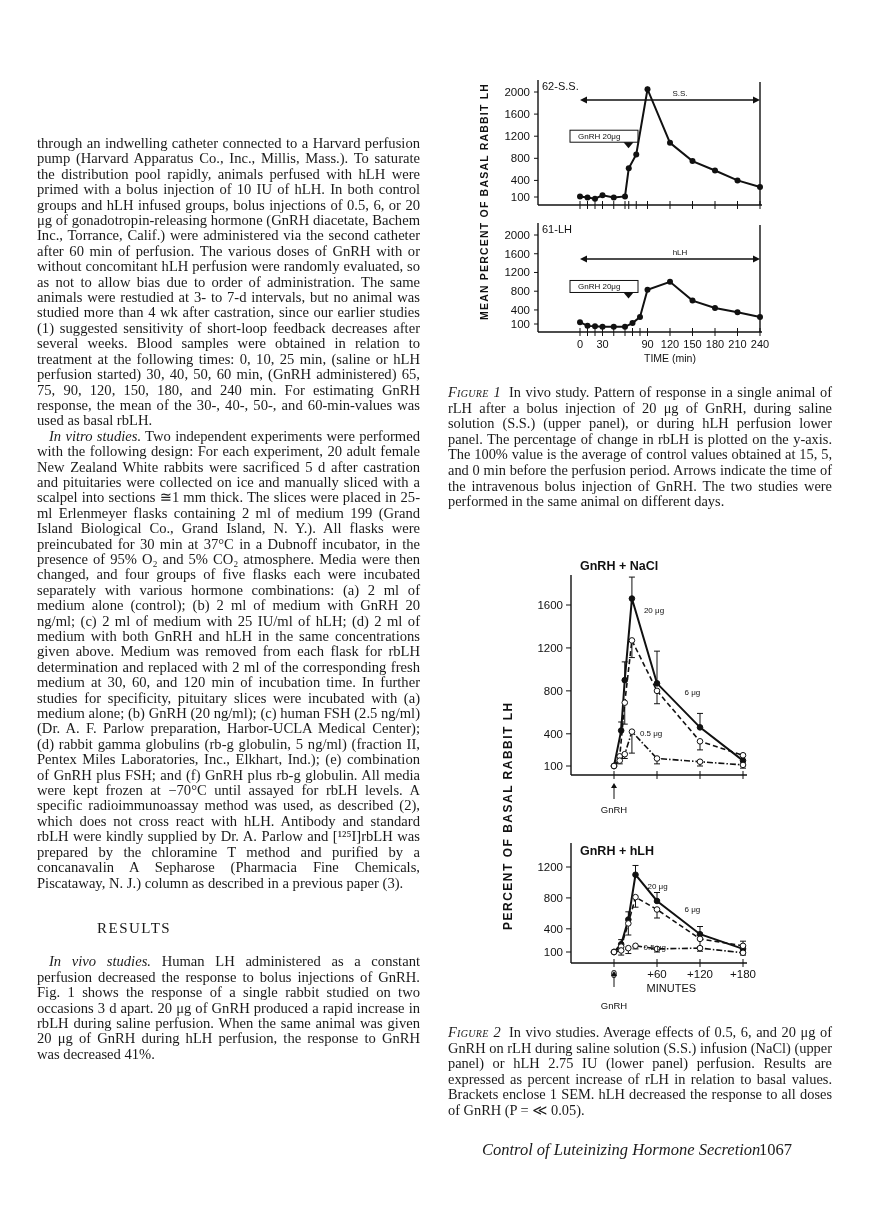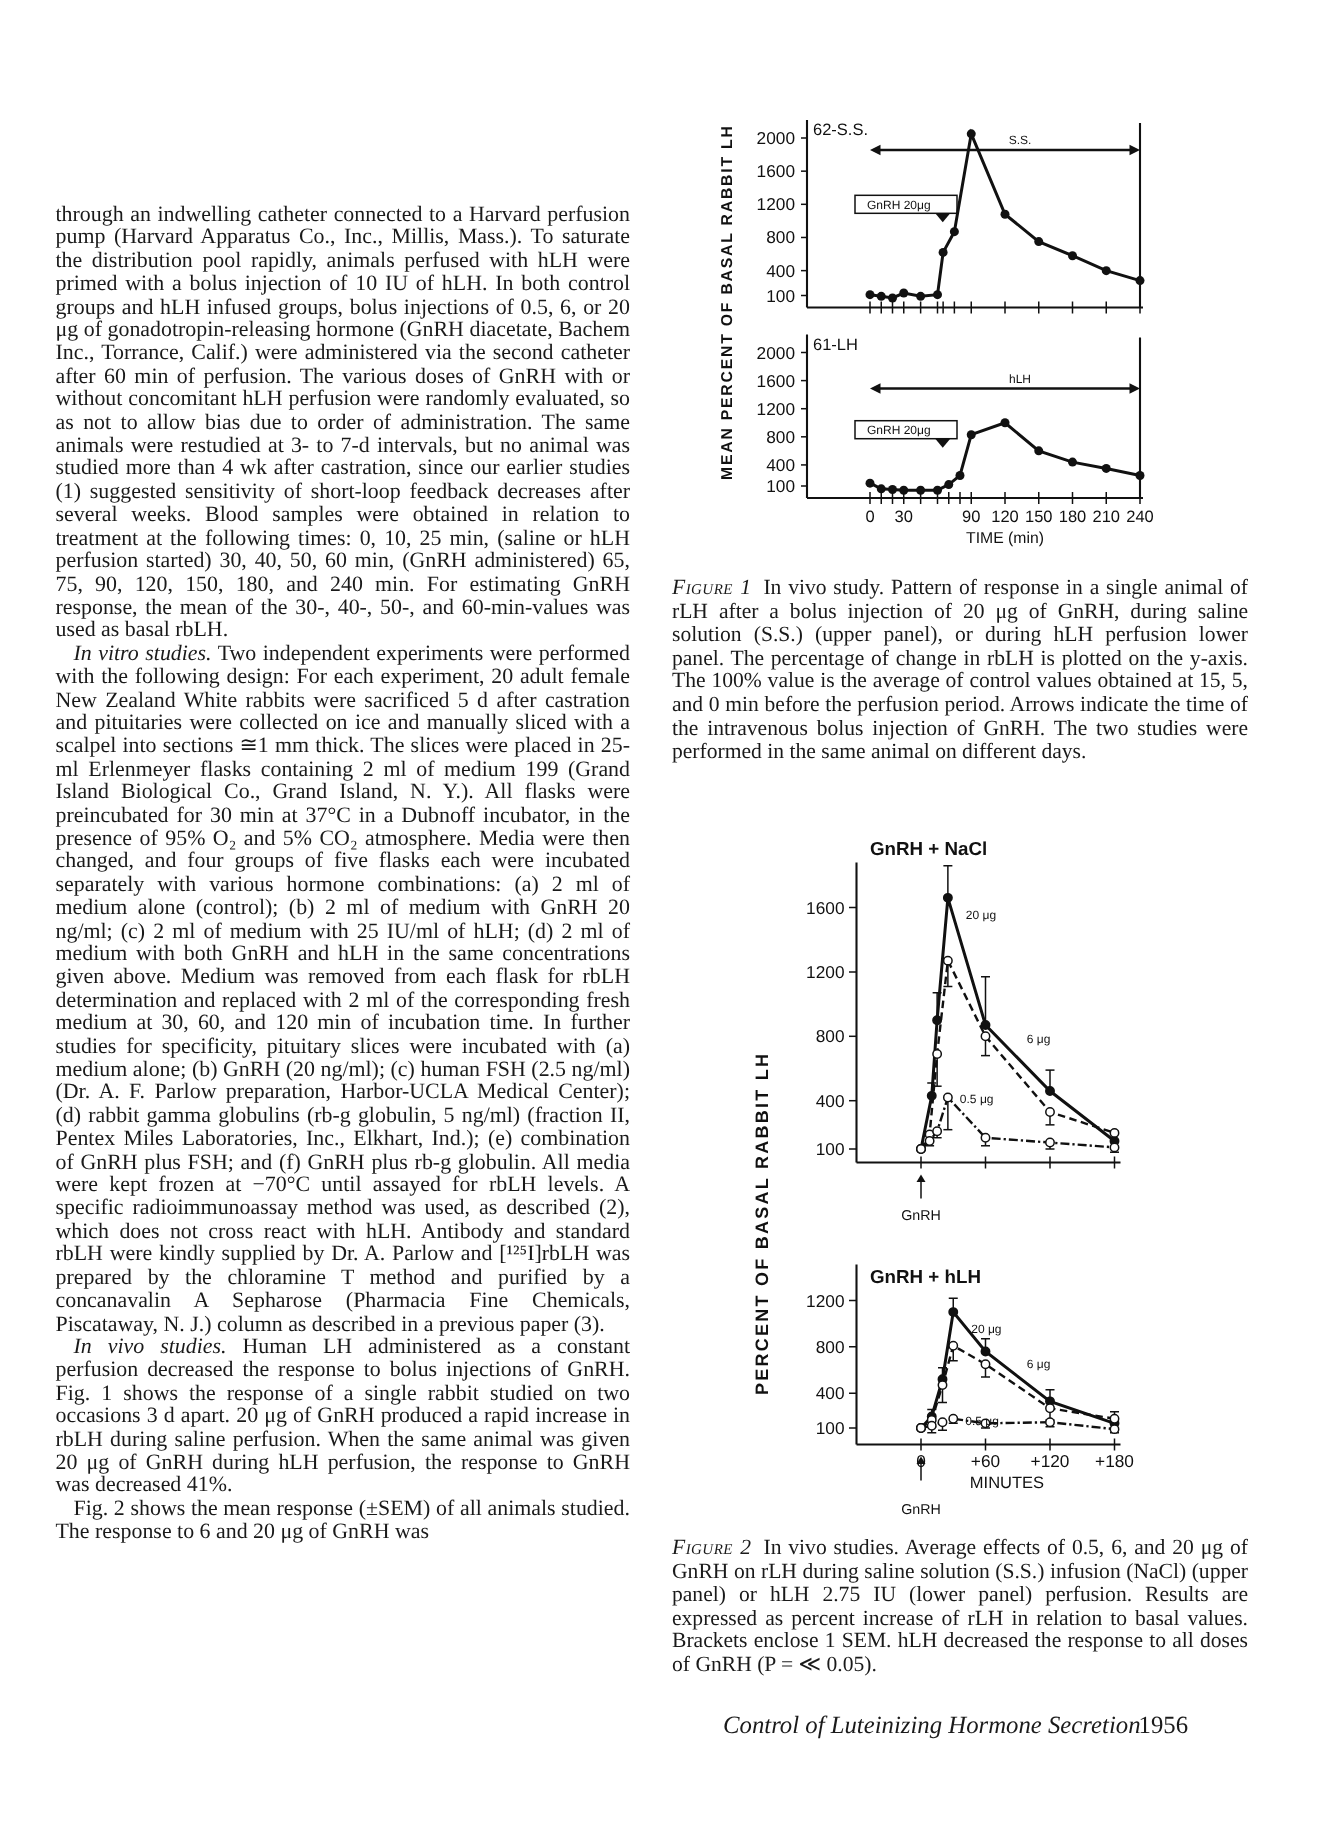--- a/index.html
+++ b/index.html
@@ -16,22 +16,22 @@
   .footer .title { font-style:italic;margin-left:33px; }
   .footer .pageno { position:absolute; left:310px; top:0; }
   svg text { font-family:"Liberation Sans", sans-serif; fill:#111; }
 </style>
 </head>
 <body>
 
 <div class="col-left">
   <p>through an indwelling catheter connected to a Harvard perfusion pump (Harvard Apparatus Co., Inc., Millis, Mass.). To saturate the distribution pool rapidly, animals perfused with hLH were primed with a bolus injection of 10 IU of hLH. In both control groups and hLH infused groups, bolus injections of 0.5, 6, or 20 μg of gonadotropin-releasing hormone (GnRH diacetate, Bachem Inc., Torrance, Calif.) were administered via the second catheter after 60 min of perfusion. The various doses of GnRH with or without concomitant hLH perfusion were randomly evaluated, so as not to allow bias due to order of administration. The same animals were restudied at 3- to 7-d intervals, but no animal was studied more than 4 wk after castration, since our earlier studies (1) suggested sensitivity of short-loop feedback decreases after several weeks. Blood samples were obtained in relation to treatment at the following times: 0, 10, 25 min, (saline or hLH perfusion started) 30, 40, 50, 60 min, (GnRH administered) 65, 75, 90, 120, 150, 180, and 240 min. For estimating GnRH response, the mean of the 30-, 40-, 50-, and 60-min-values was used as basal rbLH.</p>
   <p class="ind"><em>In vitro studies.</em><span> Two independent experiments were performed with the following design: For each experiment, 20 adult female New Zealand White rabbits were sacrificed 5 d after castration and pituitaries were collected on ice and manually sliced with a scalpel into sections ≅1 mm thick. The slices were placed in 25-ml Erlenmeyer flasks containing 2 ml of medium 199 (Grand Island Biological Co., Grand Island, N. Y.). All flasks were preincubated for 30 min at 37°C in a Dubnoff incubator, in the presence of 95% O₂ and 5% CO₂ atmosphere. Media were then changed, and four groups of five flasks each were incubated separately with various hormone combinations: (a) 2 ml of medium alone (control); (b) 2 ml of medium with GnRH 20 ng/ml; (c) 2 ml of medium with 25 IU/ml of hLH; (d) 2 ml of medium with both GnRH and hLH in the same concentrations given above. Medium was removed from each flask for rbLH determination and replaced with 2 ml of the corresponding fresh medium at 30, 60, and 120 min of incubation time. In further studies for specificity, pituitary slices were incubated with (a) medium alone; (b) GnRH (20 ng/ml); (c) human FSH (2.5 ng/ml) (Dr. A. F. Parlow preparation, Harbor-UCLA Medical Center); (d) rabbit gamma globulins (rb-g globulin, 5 ng/ml) (fraction II, Pentex Miles Laboratories, Inc., Elkhart, Ind.); (e) combination of GnRH plus FSH; and (f) GnRH plus rb-g globulin. All media were kept frozen at −70°C until assayed for rbLH levels. A specific radioimmunoassay method was used, as described (2), which does not cross react with hLH. Antibody and standard rbLH were kindly supplied by Dr. A. Parlow and [¹²⁵I]rbLH was prepared by the chloramine T method and purified by a concanavalin A Sepharose (Pharmacia Fine Chemicals, Piscataway, N. J.) column as described in a previous paper (3).</span></p>
+  <div class="heading">RESULTS</div>
   <p class="ind"><em>In vivo studies.</em><span>  Human LH administered as a constant perfusion decreased the response to bolus injections of GnRH. Fig. 1 shows the response of a single rabbit studied on two occasions 3 d apart. 20 μg of GnRH produced a rapid increase in rbLH during saline perfusion. When the same animal was given 20 μg of GnRH during hLH perfusion, the response to GnRH was decreased 41%.</span></p>
-  <p class="ind">Fig. 2 shows the mean response (±SEM) of all animals studied. The response to 6 and 20 μg of GnRH was</p>
 </div>
 
 <svg class="fig" id="fig1" style="left:470px; top:80px;" width="320" height="300">
     <text x="0" y="0" font-size="10.5" font-weight="bold" letter-spacing="1.2" transform="translate(18,240) rotate(-90)">MEAN PERCENT OF BASAL RABBIT LH</text>
     <g>
       <line x1="68" y1="0" x2="68" y2="125" stroke="#111" stroke-width="1.4"></line>
       <line x1="68" y1="125" x2="292" y2="125" stroke="#111" stroke-width="1.4"></line>
       <line x1="290" y1="2" x2="290" y2="125" stroke="#111" stroke-width="1.4"></line>
       <line x1="64" y1="12" x2="68" y2="12" stroke="#111" stroke-width="1"></line>
       <text x="60" y="16" font-size="11.5" text-anchor="end">2000</text>
@@ -322,14 +322,14 @@
       <text x="210" y="423" font-size="11.5" text-anchor="middle">+120</text>
       <text x="253" y="423" font-size="11.5" text-anchor="middle">+180</text>
       <text x="181.33333333333331" y="437" font-size="11" text-anchor="middle">MINUTES</text>
       <text x="124" y="454" font-size="9.5" text-anchor="middle">GnRH</text>
     </g>
   </svg>
 <div class="caption" style="top:1025px;"><span class="fig-label">Figure 2</span><span>In vivo studies. Average effects of 0.5, 6, and 20 μg of GnRH on rLH during saline solution (S.S.) infusion (NaCl) (upper panel) or hLH 2.75 IU (lower panel) perfusion. Results are expressed as percent increase of rLH in relation to basal values. Brackets enclose 1 SEM. hLH decreased the response to all doses of GnRH (P = ≪ 0.05).</span></div>
 
 <div class="footer">
   <span class="title">Control of Luteinizing Hormone Secretion</span>
-  <span class="pageno">1956</span>
+  <span class="pageno">1067</span>
 </div>
 
 </body></html>

